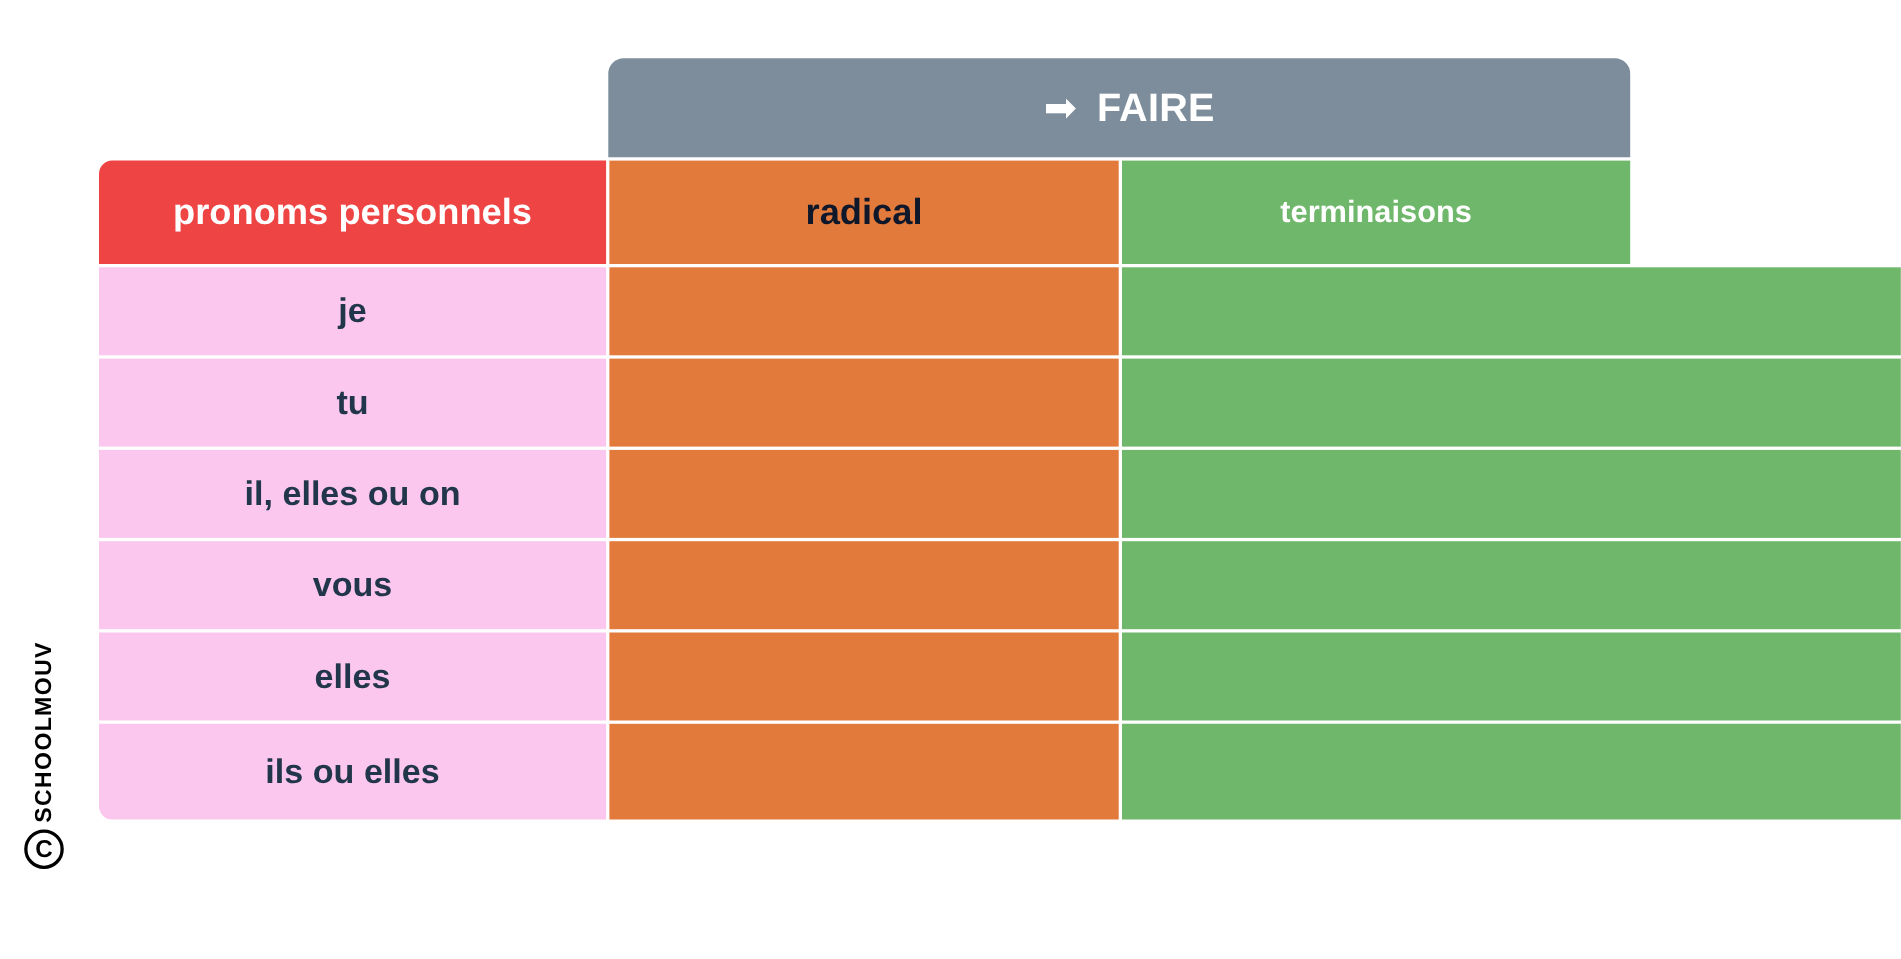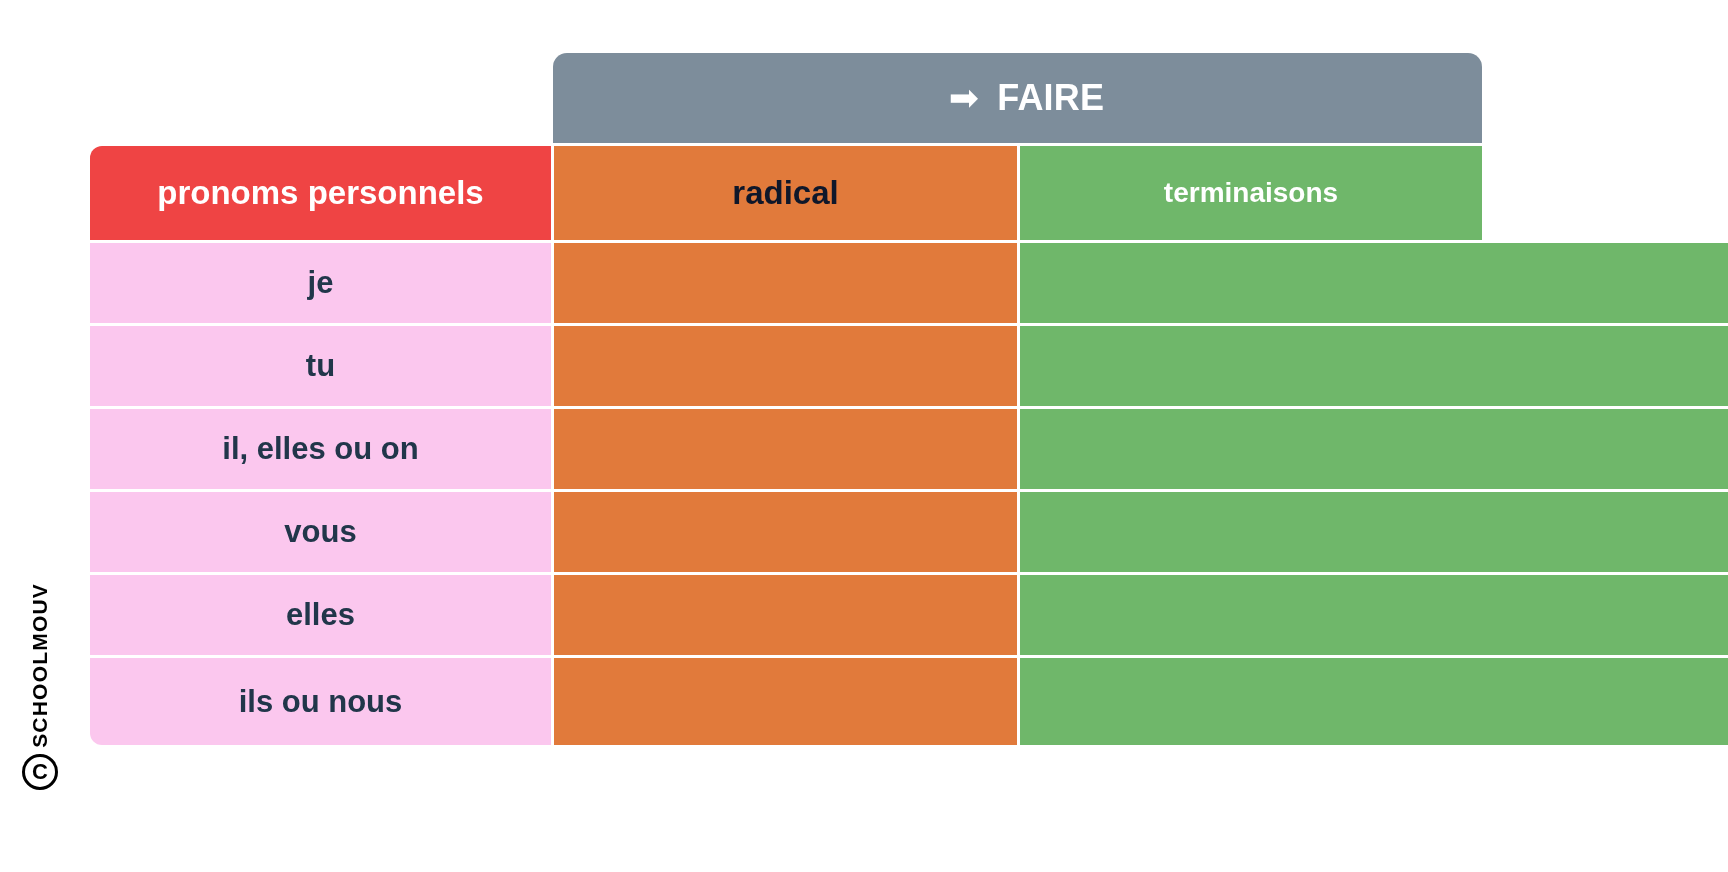--- a/index.html
+++ b/index.html
@@ -214,19 +214,19 @@
       <div class="cell c-term b-term"></div>
     </div>
 
     <div class="body-row" style="top:522px">
       <div class="cell c-pron b-pron">elles</div>
       <div class="cell c-rad  b-rad"></div>
       <div class="cell c-term b-term"></div>
     </div>
 
     <div class="body-row row-last" style="top:605px;height:87px">
-      <div class="cell c-pron b-pron">ils ou nous</div>
+      <div class="cell c-pron b-pron">ils ou elles</div>
       <div class="cell c-rad  b-rad"></div>
       <div class="cell c-term b-term"></div>
     </div>
 
   </div>
 </div>
 
 </body></html>

